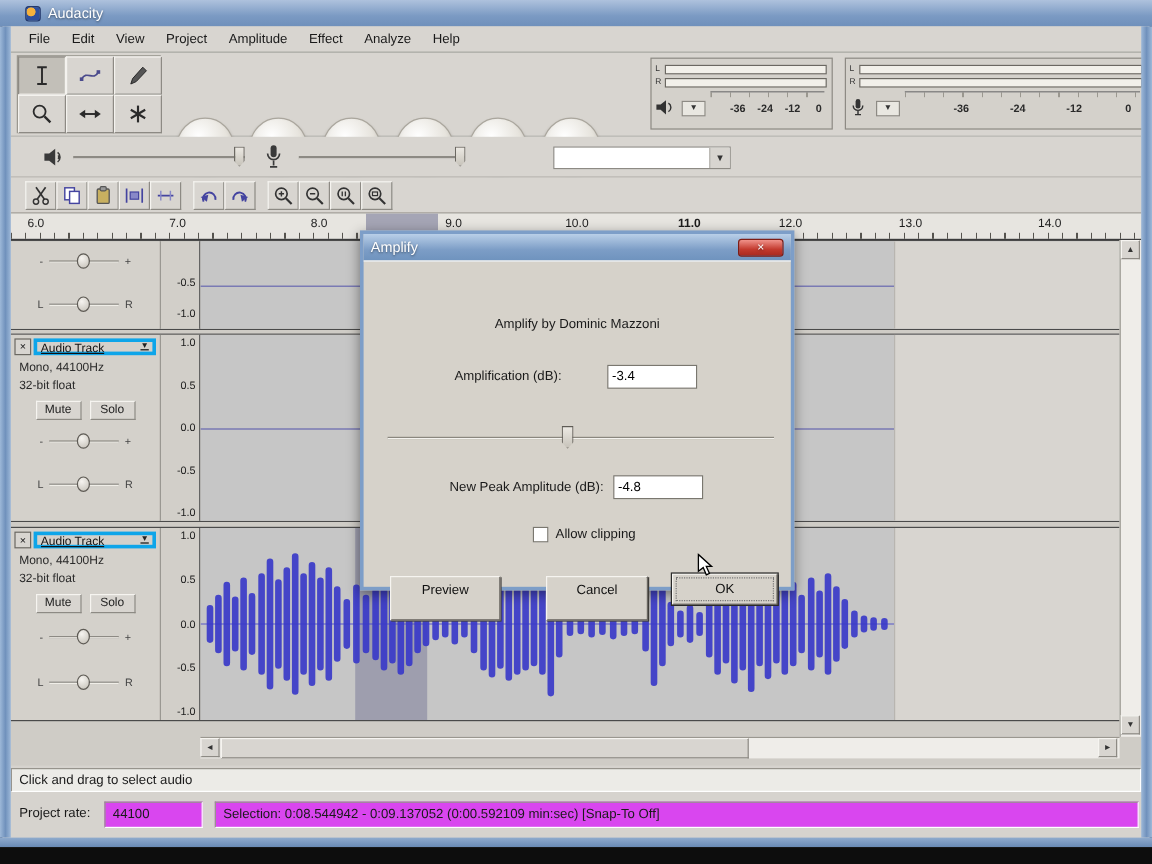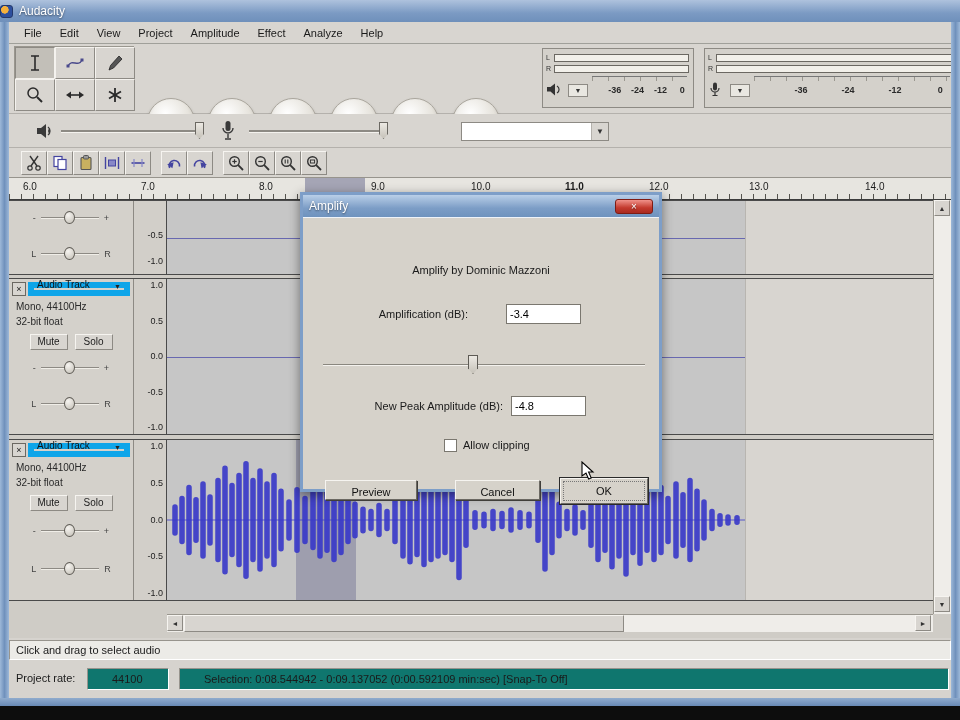--- a/index.html
+++ b/index.html
@@ -9,21 +9,21 @@
 
   
   .window-bg { left:0; top:0; width:960px; height:706px; background:#d6d3ce; box-shadow:inset 0 0 0 2px #33456a; }
   .frame { background:linear-gradient(90deg,#9db8d8,#7091bc,#9db8d8); }
   .frame-left  { left:0; top:22px; width:9px;  height:676px; }
   .frame-right { left:951px; top:22px; width:9px; height:676px; }
   .frame-bottom{ left:0; top:698px; width:960px; height:8px; background:linear-gradient(#8fabcd,#6889b4); }
   .letterbox   { left:0; top:706px; width:960px; height:14px; background:#0d0d0d; }
 
   .titlebar { left:0; top:0; width:960px; height:22px;
-    background:linear-gradient(#aec2dd,#7b9ac3 60%,#6f90bb); display:flex; align-items:center; padding-left:0; gap:6px; }
+    background:linear-gradient(#aec2dd,#7b9ac3 60%,#6f90bb); display:flex; align-items:center; padding-left:21px; gap:6px; }
   .app-icon { width:13px; height:13px; border-radius:3px;
     background:radial-gradient(circle at 35% 35%, #f5b13d 0 35%, #2d4f9e 40% 100%); border:1px solid #23386b; }
   .titletext { color:#fff; font-size:12px; text-shadow:0 1px 2px rgba(0,0,0,.5); }
 
   .menubar { left:9px; top:22px; width:942px; height:22px; background:#d8d5d0; border-bottom:1px solid #a0a09a;
     display:flex; align-items:center; padding-left:6px; }
   .menu-item { font-size:11px; color:#1a1a1a; padding:3px 9px; }
 
   
   .tb1 { left:9px; top:44px; width:942px; height:70px; background:#d8d5d0; border-bottom:1px solid #b4b1ac; }
@@ -77,22 +77,22 @@
     display:flex; flex-direction:column; justify-content:space-between; align-items:flex-end; padding:2px 3px; }
   .vruler span { font-size:9px; color:#1c1c1c; line-height:9px; }
   .vruler.partial { justify-content:flex-end; gap:17px; padding-bottom:8px; }
   .wave-area { flex:1; position:relative; background:#c6c6c6; overflow:hidden; }
   .wave-beyond { position:absolute; top:0; bottom:0; right:0; background:#d8d5d0; border-left:1px solid #b8b5b0; }
   .wave-sel { position:absolute; top:0; bottom:0; background:#9e9eae; }
   .centerline { position:absolute; height:1px; background:#6868b0; top:50%; }
 
   .tcp-head { position:absolute; left:3px; right:3px; top:3px; height:15px; display:flex; gap:2px; }
   .tclose { width:14px; height:14px; border:1px solid #6b6862; background:#d8d5d0; font-size:9px; line-height:12px; text-align:center; color:#222; }
-  .ttitle { flex:1; height:14px; border:6px solid #0ea5e9; background:#d4d1cb; font-size:10px; color:#111;
-    display:flex; align-items:flex-end; padding:0 3px; gap:3px; }
+  .ttitle { flex:1; height:14px; border:3px solid #0ea5e9; background:#d4d1cb; font-size:10px; color:#111;
+    display:flex; align-items:flex-start; padding:0 3px; gap:3px;text-decoration:underline; }
   .ttitle .tt { flex:1; white-space:nowrap; overflow:hidden; }
   .ttitle .tarrow { font-size:7px; color:#222; }
   .tinfo { position:absolute; left:7px; font-size:10px; color:#2a2a2a; }
   .tbtns { position:absolute; left:0; width:100%; display:flex; justify-content:center; gap:7px; }
   .tsbtn { width:38px; height:16px; border:1px solid; border-color:#f6f4f0 #8d8a84 #8d8a84 #f6f4f0; background:#d8d5d0;
     font-size:10px; color:#222; text-align:center; line-height:14px; }
   .tslider { position:absolute; left:0; width:100%; height:18px; display:flex; align-items:center; justify-content:center; gap:5px; }
   .tslider i { font-style:normal; font-size:9px; color:#444; }
   .tslider .groove { width:58px; height:2px; background:#8d8a84; border-bottom:1px solid #f0eee8; position:relative; }
   .tslider .knob { position:absolute; left:50%; top:-6px; width:11px; height:13px; margin-left:-6px; border-radius:50%;
@@ -103,41 +103,41 @@
   .hscroll { left:167px; top:614px; width:766px; height:18px; background:#efede9; border-top:1px solid #9a978f; }
   .sb-btn { position:absolute; width:16px; height:16px; background:#d8d5d0; border:1px solid; border-color:#f6f4f0 #8d8a84 #8d8a84 #f6f4f0;
     font-size:7px; color:#333; text-align:center; line-height:15px; }
   .sb-thumb { position:absolute; background:#d8d5d0; border:1px solid; border-color:#f6f4f0 #8d8a84 #8d8a84 #f6f4f0; }
 
   
   .status-tip { left:9px; top:640px; width:942px; height:20px; background:#ecebe7; border:1px solid; border-color:#97948d #fff #fff #97948d;
     font-size:11px; color:#1a1a1a; padding:3px 0 0 6px; }
   .status-row { left:9px; top:662px; width:942px; height:36px; background:#d6d3ce; }
   .sr-label { position:absolute; left:7px; top:10px; font-size:11px; color:#1a1a1a; }
-  .sr-box { position:absolute; top:6px; height:22px; background:#0f766e; border:1px solid; border-color:#97948d #fff #fff #97948d;
-    font-size:11px; color:#1a1a1a; padding:4px 6px 0 24px; }
+  .sr-box { position:absolute; top:6px; height:22px; background:#d946ef; border:1px solid; border-color:#97948d #fff #fff #97948d;
+    font-size:11px; color:#1a1a1a; padding:4px 6px 0 6px; }
 
   
   .dialog { left:300px; top:192px; width:362px; height:300px; background:#d6d2ca; border:3px solid #7d9ec8;
     box-shadow:0 3px 10px rgba(0,0,0,.45); z-index:50; }
   .dlg-title { height:22px; background:linear-gradient(#b9cfe8,#7c9dc6 60%,#6f93be); display:flex; align-items:center;
     padding:0 6px; color:#fff; font-size:12px; text-shadow:0 1px 2px rgba(0,0,0,.5); }
   .dlg-close { margin-left:auto; width:38px; height:15px; border-radius:3px; background:linear-gradient(#f0928a,#c33a2e 60%,#a92a20);
     border:1px solid #7e1c14; color:#fff; font-size:10px; line-height:13px; text-align:center; }
   .dlg-body { position:relative; height:272px; border-top:1px solid #eef3f9; }
   .dlg-credit { position:absolute; left:0; top:46px; width:100%; text-align:center; font-size:11px; color:#1a1a1a; }
   .dlg-label { position:absolute; font-size:11px; color:#1a1a1a; text-align:right; }
   .dlg-input { position:absolute; width:75px; height:20px; border:1px solid #7a776f; background:#fff; font-size:11px;
     font-family:"Liberation Sans",sans-serif; padding:2px 3px; }
   .dlg-groove { position:absolute; left:20px; top:146px; width:322px; height:2px; background:#8a877f; border-bottom:1px solid #f4f2ee; }
   .dlg-thumb { position:absolute; top:137px; width:10px; height:19px; background:linear-gradient(#ece9e3,#c7c3ba);
     border:1px solid #5e5b55; clip-path:polygon(0 0,100% 0,100% 70%,50% 100%,0 70%); }
   .dlg-check { position:absolute; left:141px; top:221px; width:13px; height:13px; background:#fff; border:1px solid #7a776f; }
   .dlg-checklabel { position:absolute; left:160px; top:221px; font-size:11px; color:#1a1a1a; }
-  .dlg-btn { position:absolute; height:20px; background:#d6d2ca; border:1px solid; border-color:#f6f4f0 #6b6862 #6b6862 #f6f4f0;
+  .dlg-btn { position:absolute; height:37px; background:#d6d2ca; border:1px solid; border-color:#f6f4f0 #6b6862 #6b6862 #f6f4f0;
     box-shadow:1px 1px 0 #403e3a; font-size:11px; color:#111; text-align:center; line-height:22px; }
   .dlg-btn.default { outline:1px solid #2a2a2a; outline-offset:0; }
   .dlg-btn.default::after { content:""; position:absolute; inset:2px; border:1px dotted #777; }
 
   .cursor { position:absolute; z-index:99; }
 </style>
 </head>
 <body>
 
 <div class="screen">

